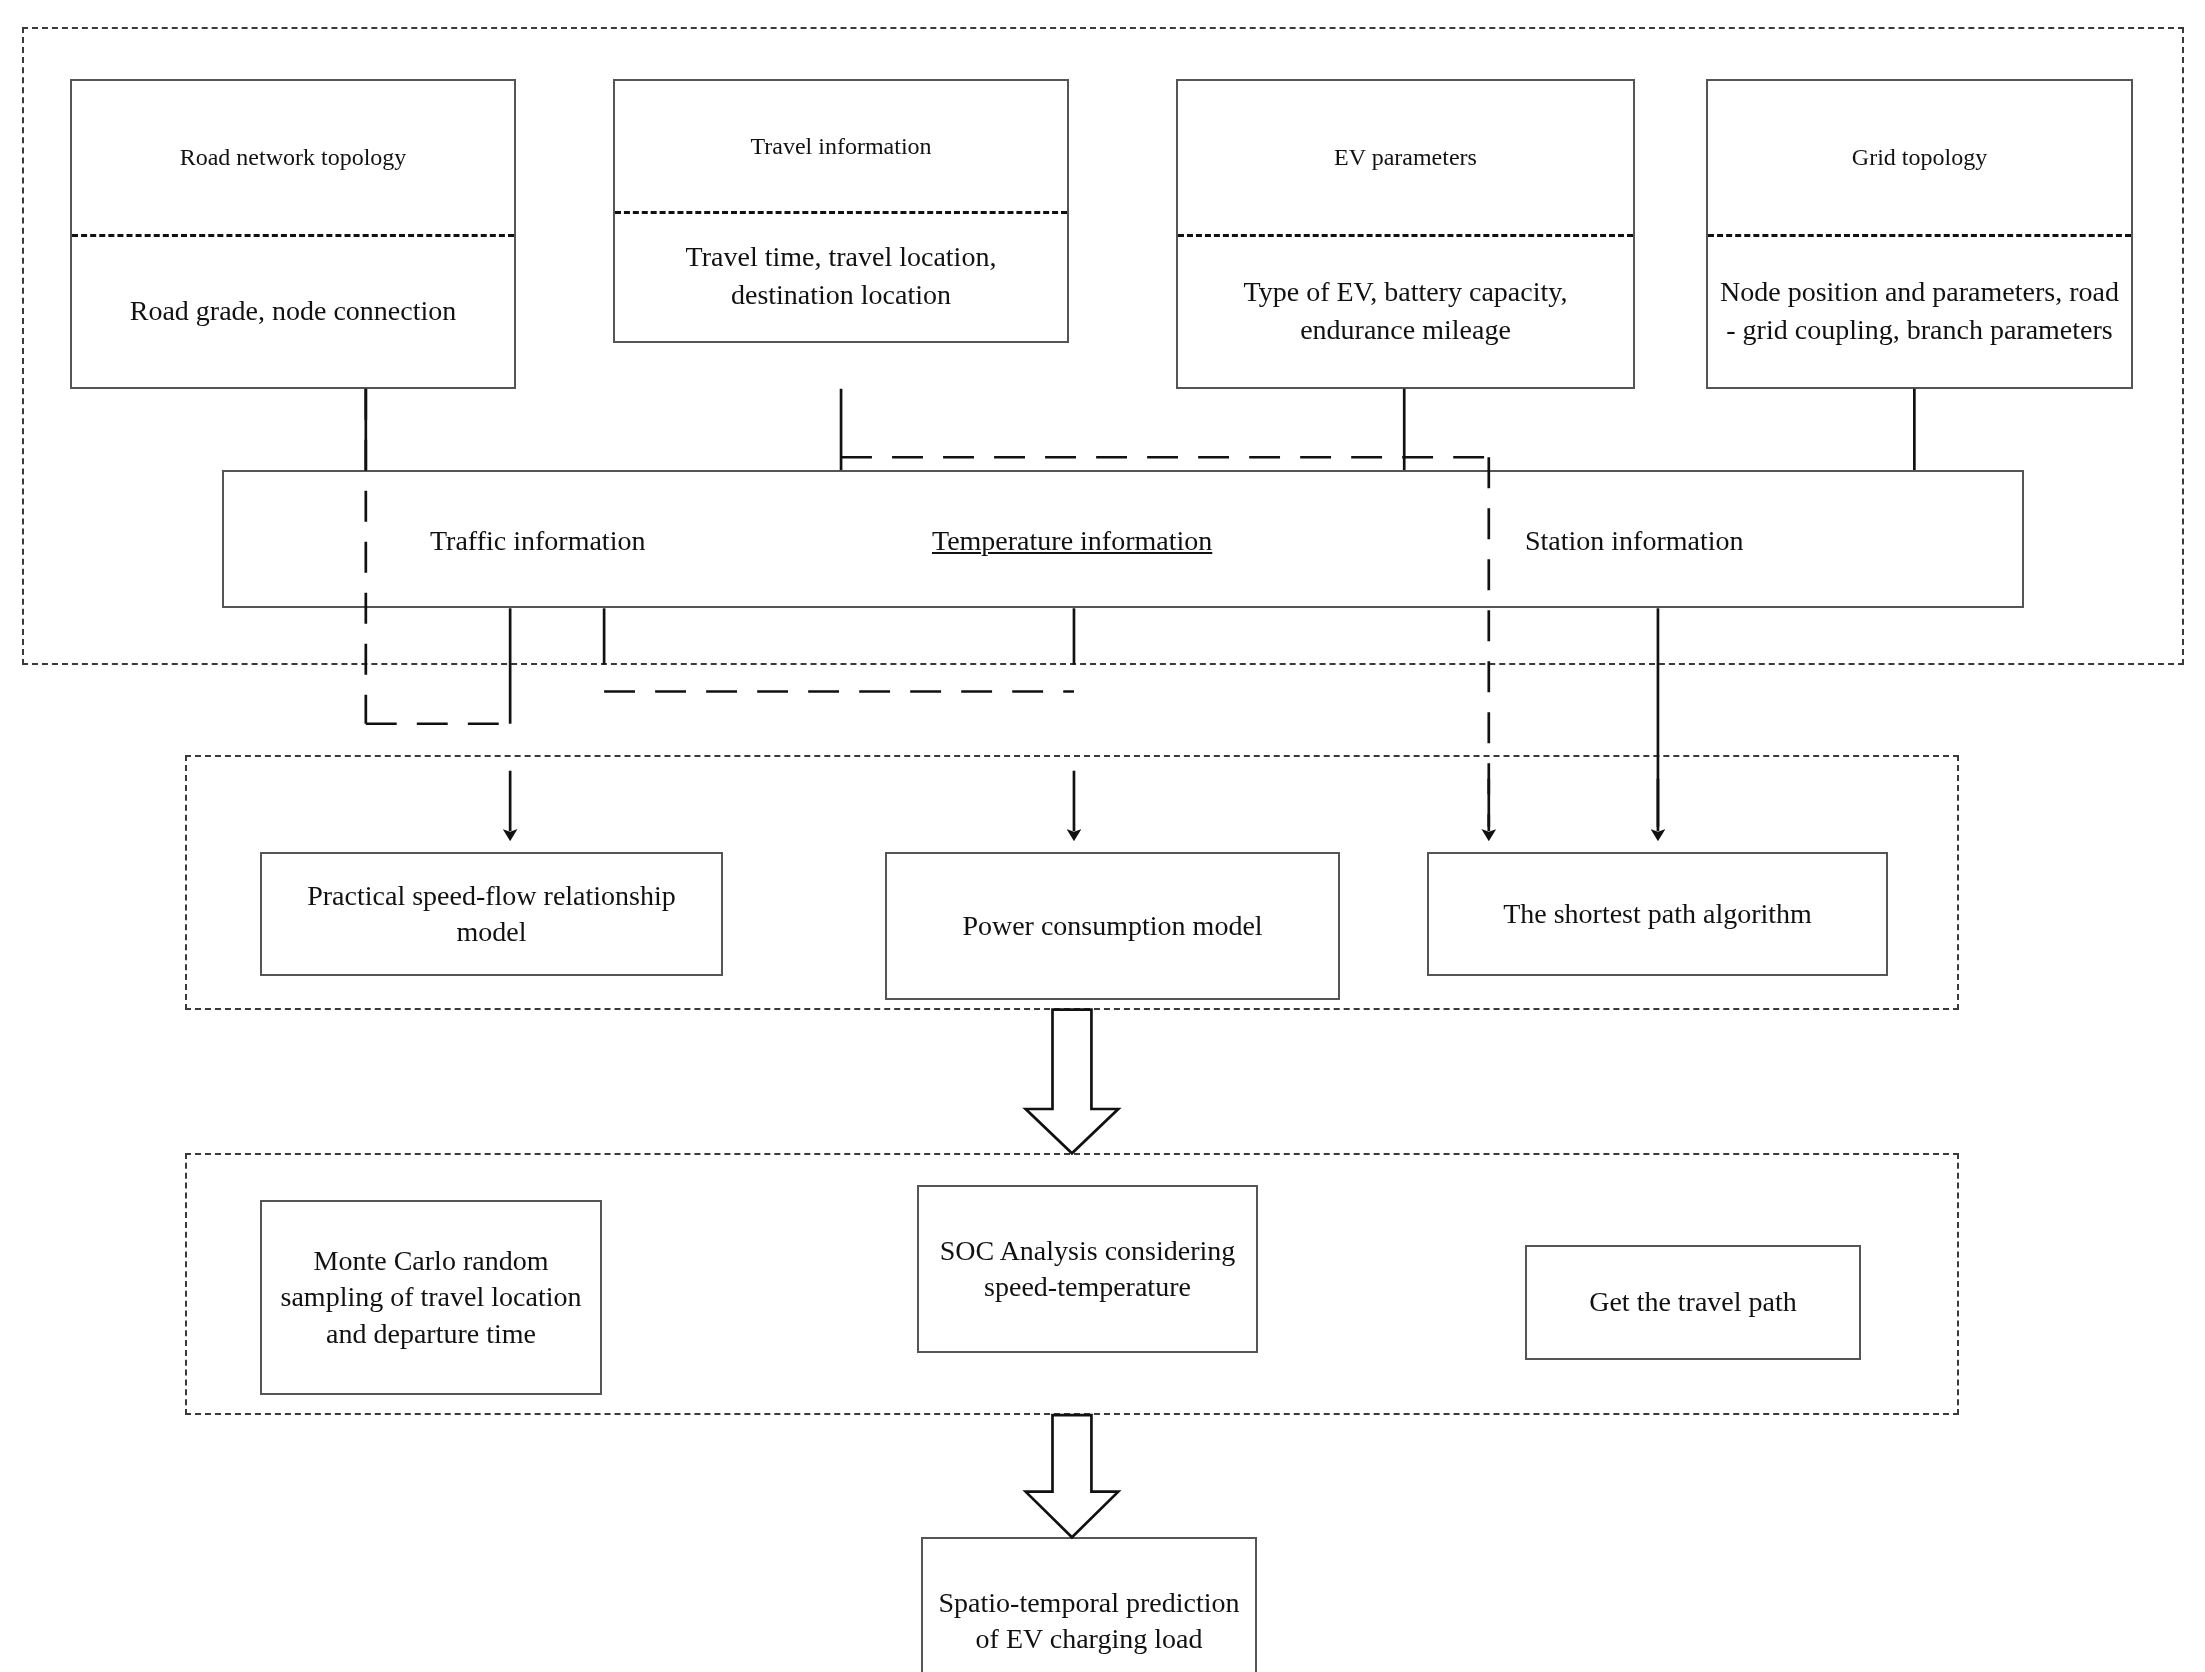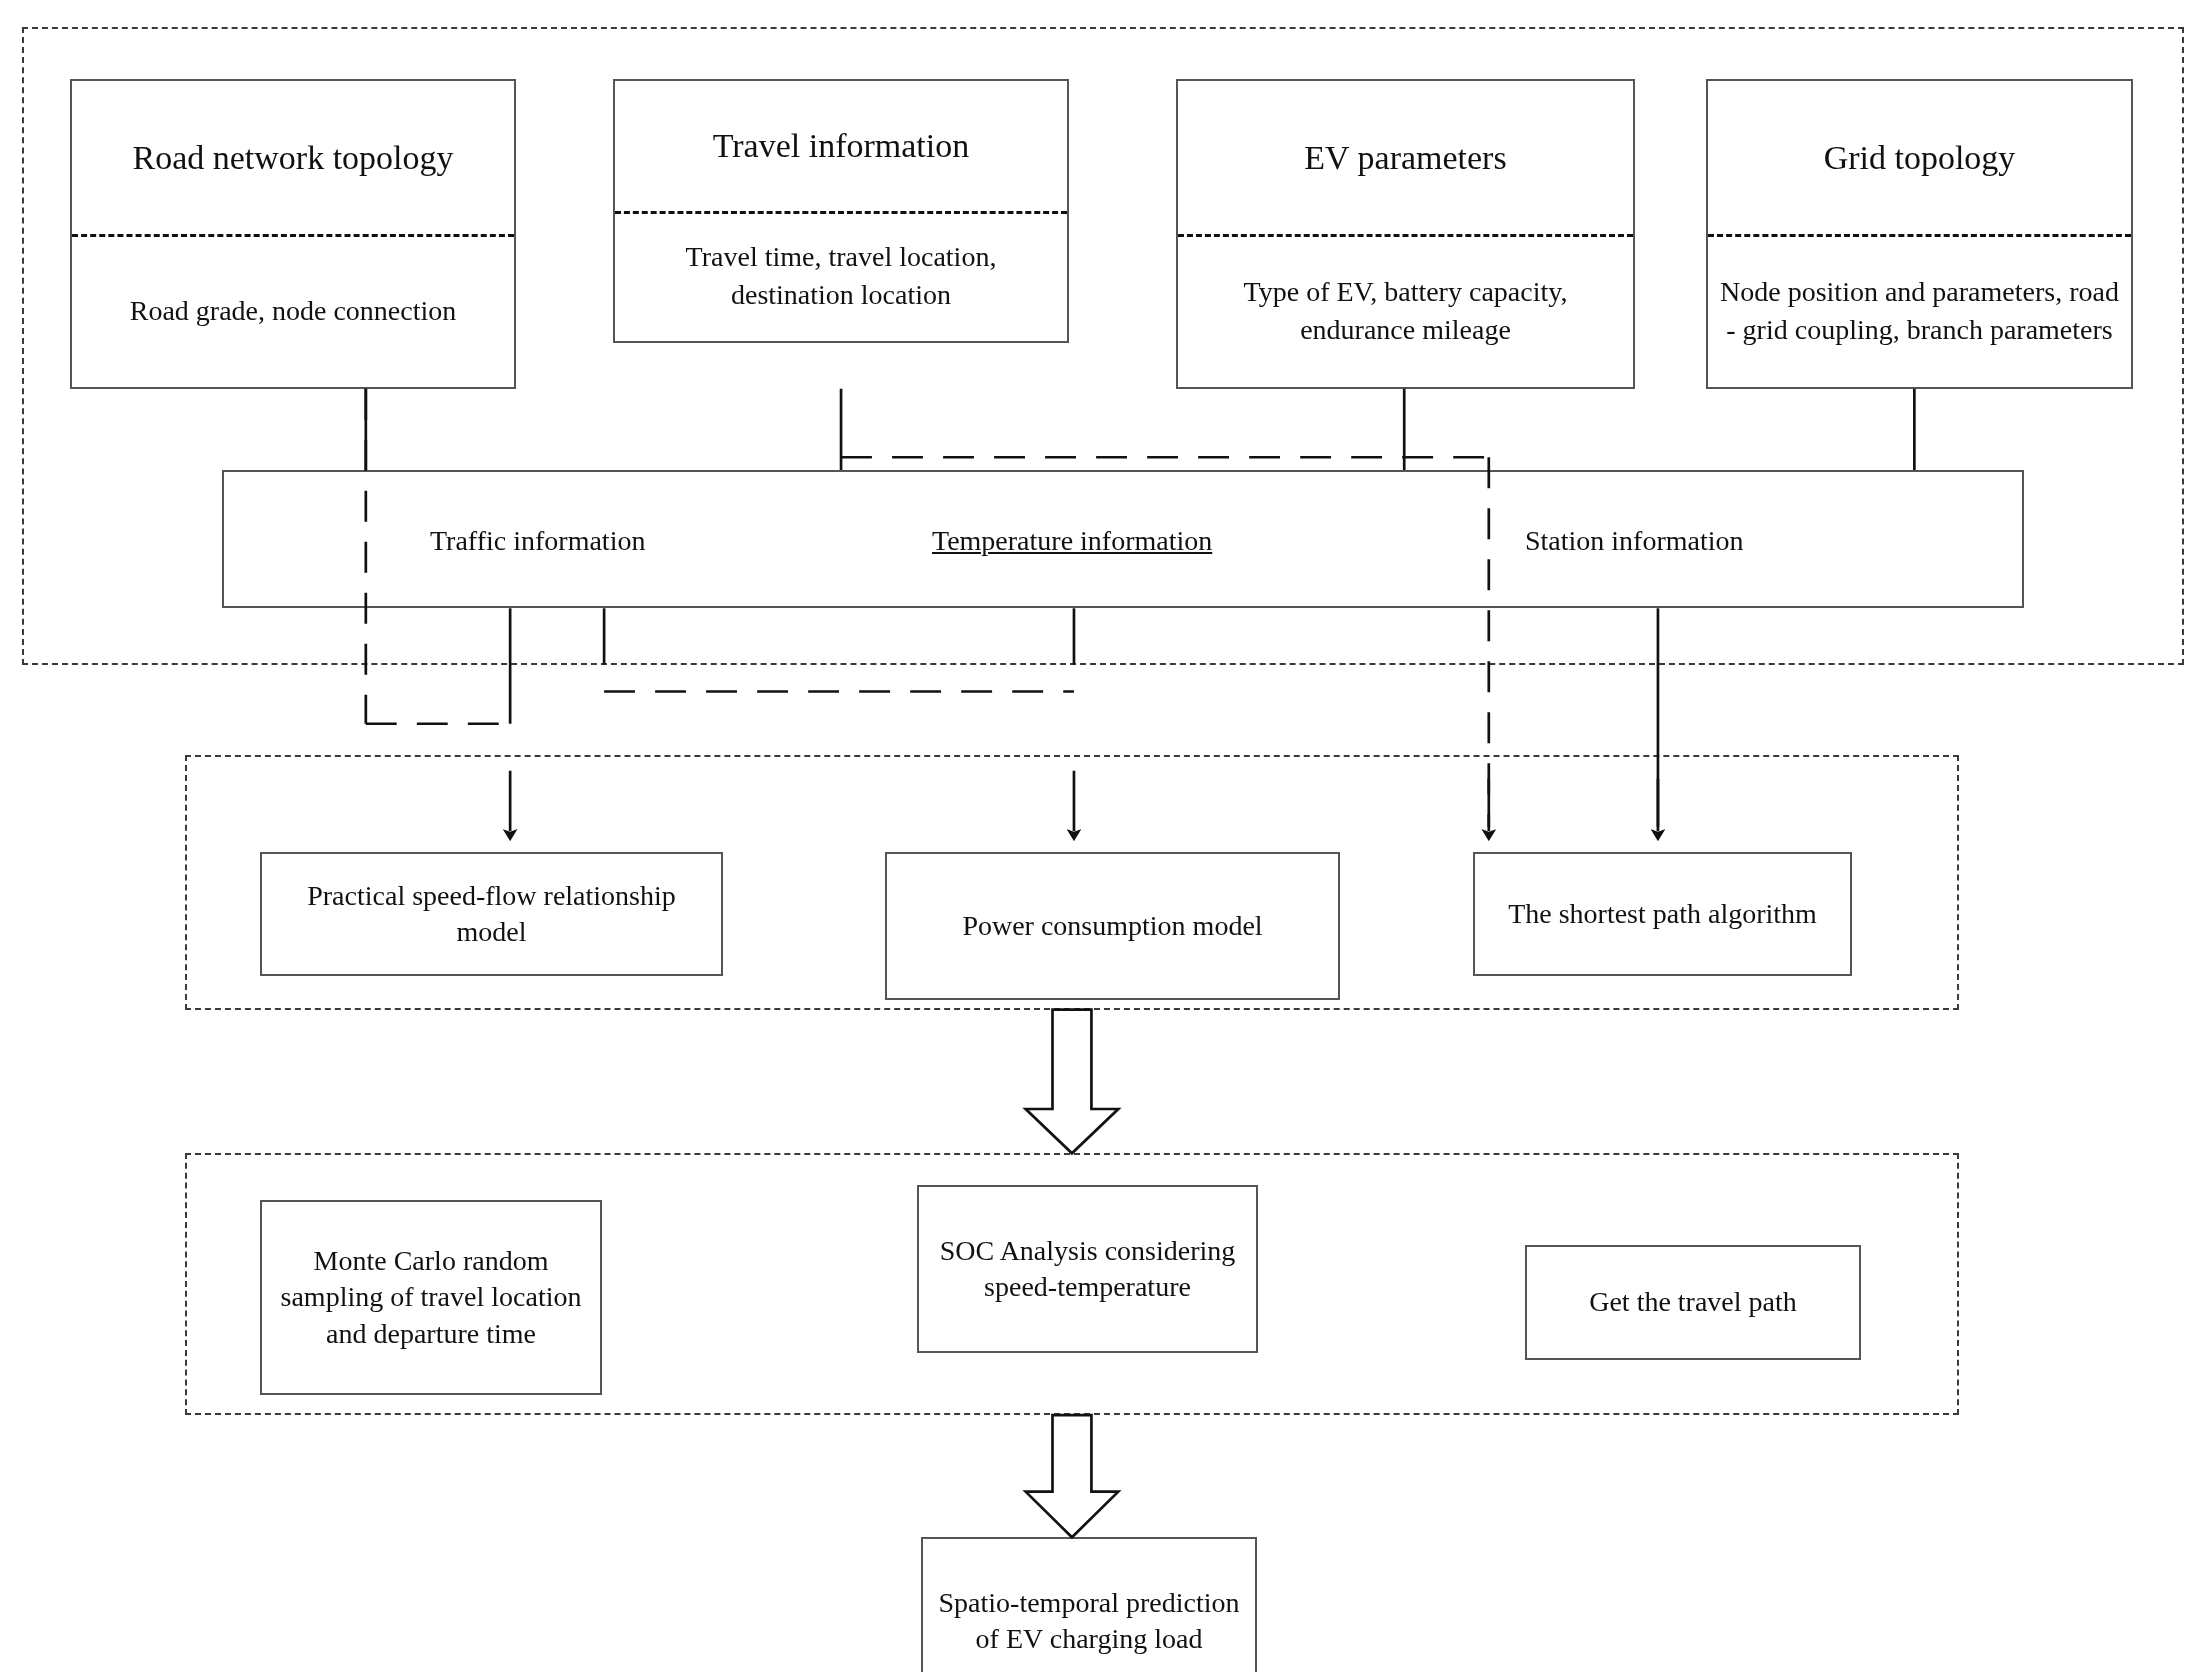--- a/index.html
+++ b/index.html
@@ -8,21 +8,21 @@
   svg#wires{position:absolute;left:0;top:0;width:2205px;height:1673px;pointer-events:none;}
   .node{position:absolute;box-sizing:border-box;border:2px solid #555555;background:#ffffff;
         display:flex;flex-direction:column;align-items:center;justify-content:center;}
   .node .txt{width:100%;text-align:center;line-height:1.30;padding:0 9.4px;box-sizing:border-box;}
   
   .card{position:absolute;box-sizing:border-box;border:2px solid #555555;background:#ffffff;}
   .card .head{height:50%;display:flex;align-items:center;justify-content:center;box-sizing:border-box;}
   .card .sep{position:absolute;left:0;right:0;top:50%;border-top:3.4px dashed #111111;}
   .card .body{height:50%;display:flex;align-items:center;justify-content:center;box-sizing:border-box;}
   .card .t{width:100%;text-align:center;line-height:1.34;padding:0 10.7px;box-sizing:border-box;}
-  .fs44{font-size:34px;}
+  .fs44{font-size:24px;}
   .fs42{font-size:28px;}
   .band{position:absolute;box-sizing:border-box;border:2px solid #555555;background:transparent;}
   .bandlabel{position:absolute;font-size:28px;white-space:nowrap;}
   .dashbox{position:absolute;box-sizing:border-box;border:2.7px dashed #3a3a3a;background:transparent;}
 </style>
 </head>
 <body>
 
 <div id="stage">
 
@@ -78,21 +78,21 @@
   <div class="bandlabel" style="left:1525px;top:525px;">Station information</div>
 
   <div class="node" style="left:260px;top:852px;width:463px;height:124px;">
     <div class="txt fs42">Practical speed-flow relationship model</div>
   </div>
 
   <div class="node" style="left:847px;top:852px;width:455px;height:148px;margin-left:38px;">
     <div class="txt fs42">Power consumption model</div>
   </div>
 
-  <div class="node" style="left:1427px;top:852px;width:379px;height:124px;margin-left:46px;">
+  <div class="node" style="left:1427px;top:852px;width:461px;height:124px;">
     <div class="txt fs42">The shortest path algorithm</div>
   </div>
 
   <div class="node" style="left:260px;top:1200px;width:342px;height:195px;">
     <div class="txt fs42">Monte Carlo random sampling of travel location and departure time</div>
   </div>
 
   <div class="node" style="left:917px;top:1185px;width:341px;height:168px;">
     <div class="txt fs42">SOC Analysis considering speed-temperature</div>
   </div>

